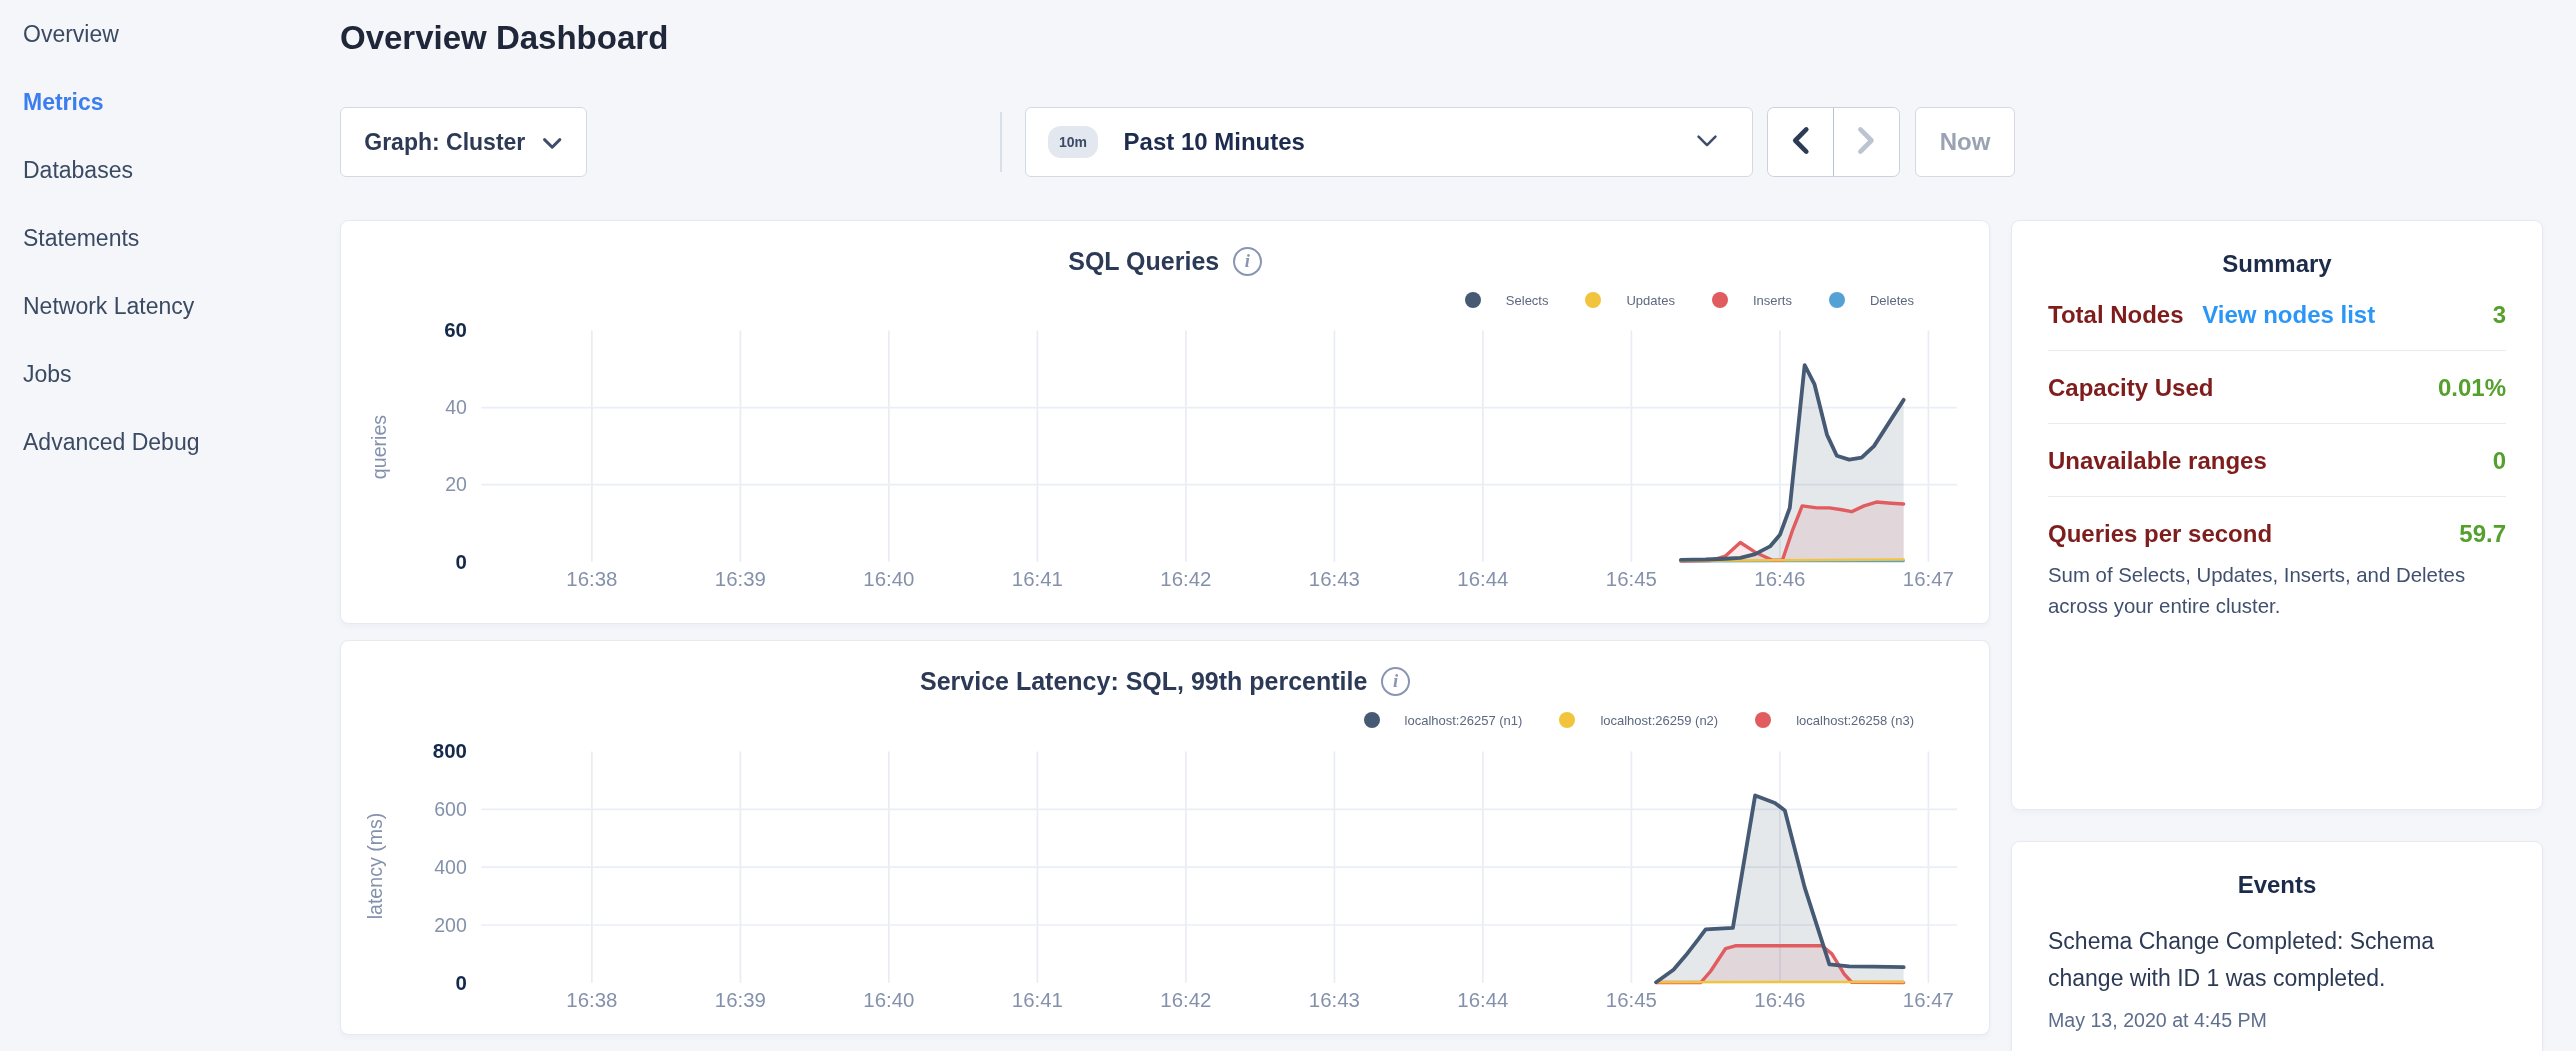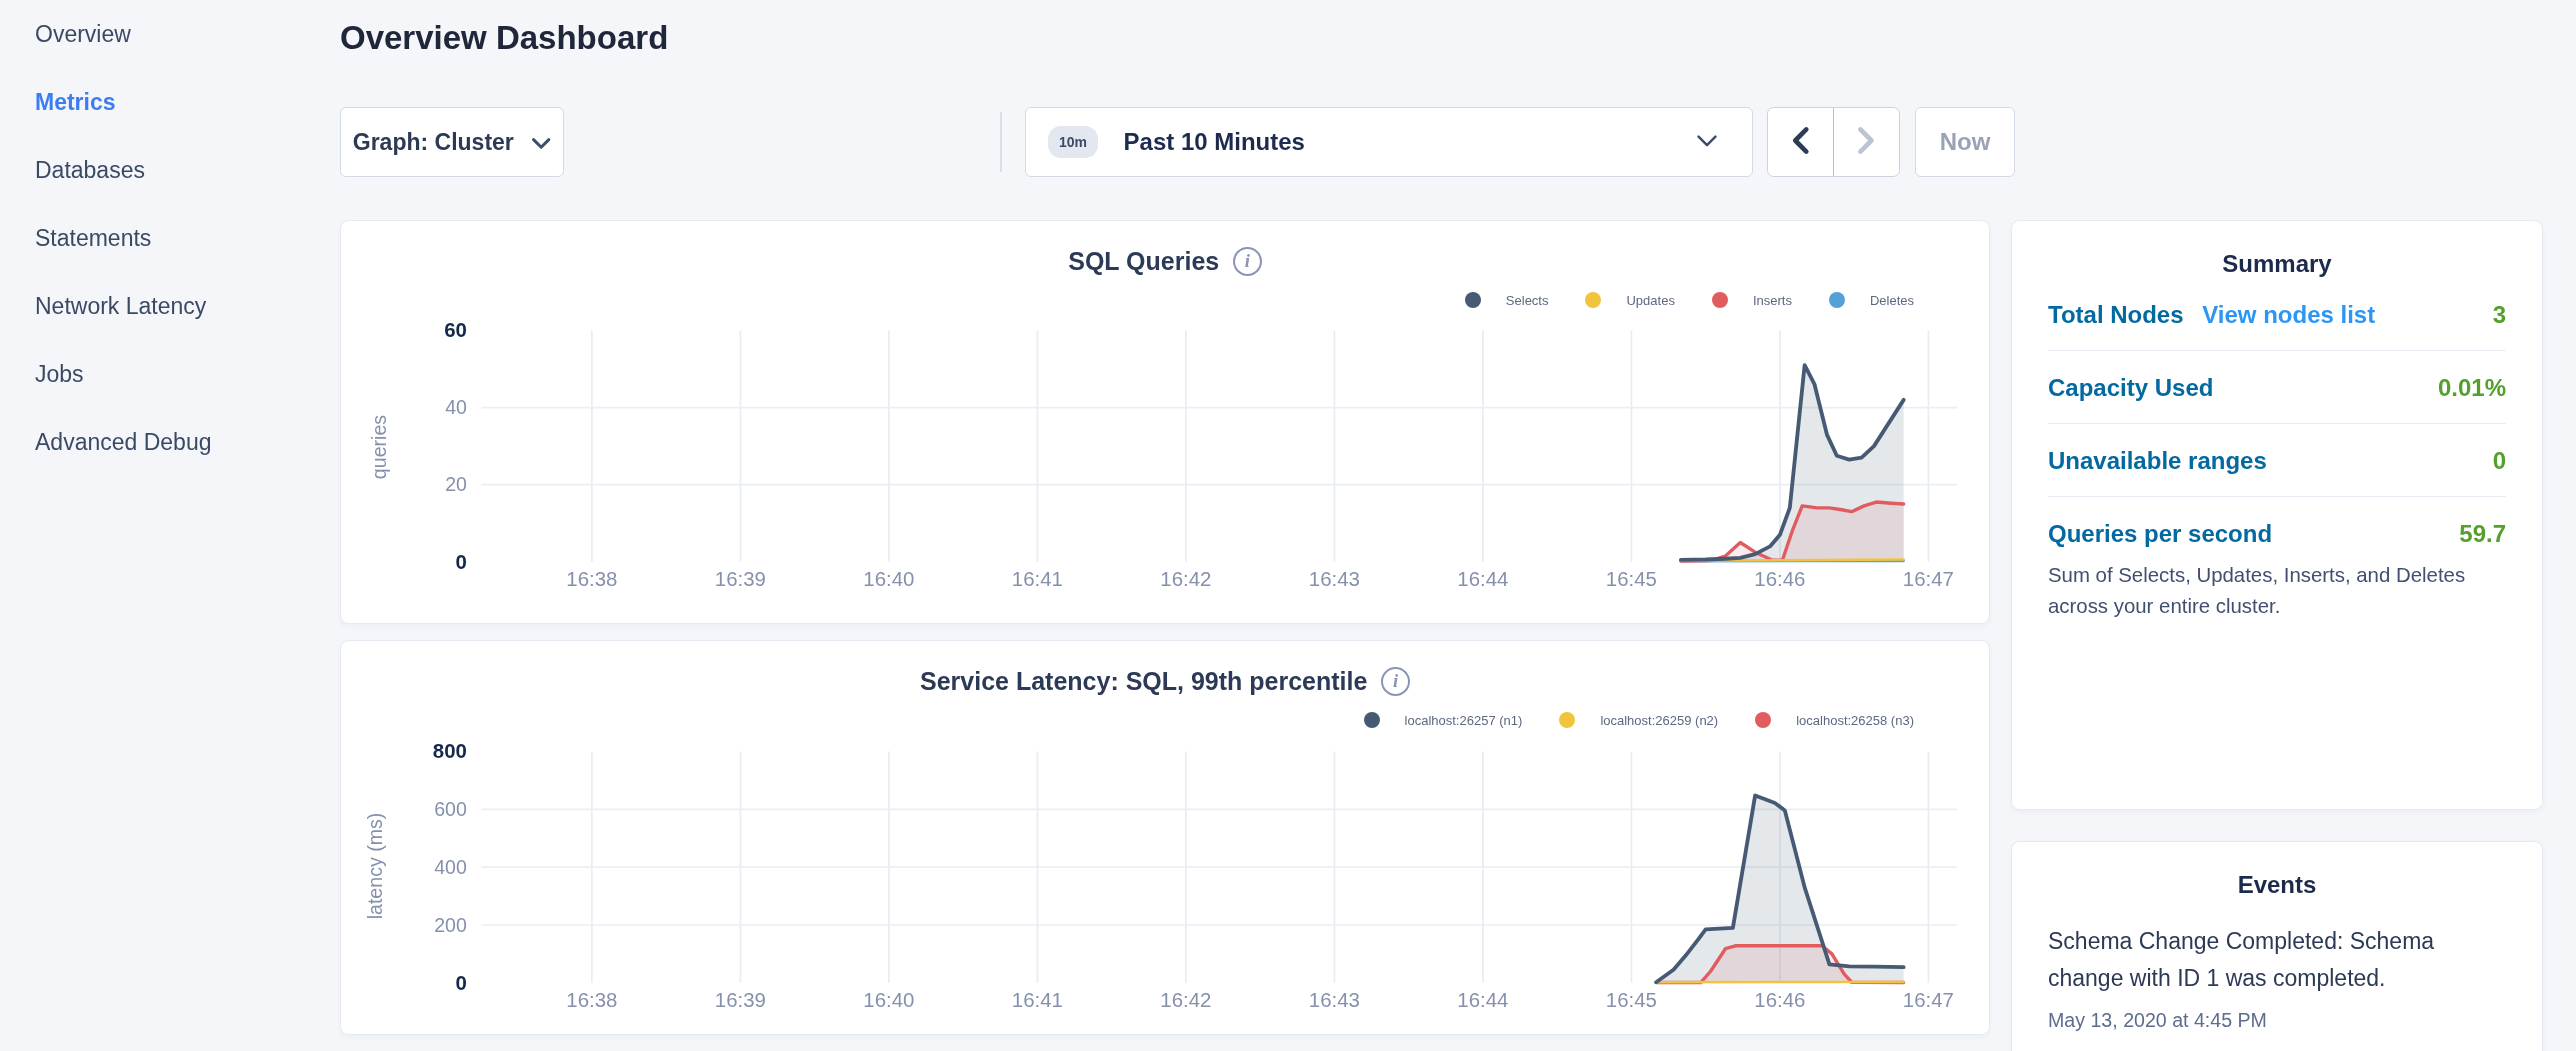--- a/index.html
+++ b/index.html
@@ -2,29 +2,29 @@
 <html style="font-size:13.6px"><head>
 <meta charset="utf-8">
 <style>
   html,body{margin:0;padding:0;}
   body{
     width:2576px;height:1051px;overflow:hidden;position:relative;
     background:#f4f6fa;font-family:"Liberation Sans",sans-serif;color:#394455;
   }
   
   .sidebar{position:absolute;left:0;top:0;width:340px;padding-top:0;}
-  .nav-item{height:68px;line-height:68px;padding-left:35px;font-size:23px;color:#3b4a63;cursor:pointer;white-space:nowrap;}
+  .nav-item{height:68px;line-height:68px;padding-left:23px;font-size:23px;color:#3b4a63;cursor:pointer;white-space:nowrap;}
   .nav-item.active{color:#3c7df0;font-weight:700;}
   
   .page-title{position:absolute;left:340px;top:18.7px;font-size:33px;font-weight:700;color:#20273a;margin:0;}
   .toolbar{position:absolute;left:340px;top:107px;height:70px;width:1786px;}
   .btnbox{position:absolute;top:0;height:70px;background:#fff;border:1.7px solid #d4dae4;border-radius:6px;
     display:flex;align-items:center;justify-content:center;box-sizing:border-box;white-space:nowrap;cursor:pointer;}
   .dd{gap:17px;font-size:23px;font-weight:700;color:#2c3a55;}
-  #dd-graph{left:0;width:224px;}
+  #dd-graph{left:0;width:247px;}
   #dd-dashboard{left:289px;width:316px;}
   .toolbar-divider{position:absolute;left:660px;top:5.1px;height:60px;width:1.7px;background:#d9dfe9;}
   #time-selector{left:685px;width:728px;justify-content:flex-start;}
   .time-badge{background:#e3e7ef;border-radius:13px;padding:7.7px 11px;font-size:14px;font-weight:700;color:#3c4a66;margin-left:22px;margin-right:25.5px;}
   .time-label{font-size:24px;font-weight:700;color:#1d2c4e;}
   .time-chev{position:absolute;right:34px;top:25.5px;}
   #pager{left:1427px;width:133px;padding:0;border:1.7px solid #cbd2de;border-radius:6.8px;display:flex;align-items:stretch;justify-content:space-between;background:#fff;}
   .pager-half{flex:1;display:flex;align-items:center;justify-content:center;cursor:pointer;}
   .pager-half.first{border-right:1.7px solid #b9c1cf;}
   #now-btn{left:1575px;width:100px;font-size:24px;font-weight:700;color:#9aa3b3;}
@@ -47,21 +47,21 @@
   .tick-dim{fill:#8591ab;font-size:23px;font-family:"Liberation Sans",sans-serif;}
   .tick-strong{fill:#15294b;font-size:24px;font-weight:700;font-family:"Liberation Sans",sans-serif;}
   .xlab{fill:#8591ab;font-size:24px;text-anchor:middle;font-family:"Liberation Sans",sans-serif;}
   
   #summary-card{left:2011px;top:220px;width:532px;height:590px;padding:0 36px;}
   #events-card{left:2011px;top:841px;width:532px;height:289px;padding:0 36px;}
   .panel-title{margin-top:29px;text-align:center;font-size:24px;font-weight:700;color:#1c2b4a;}
   .srow{padding:23px 0 21px 0;border-bottom:1.7px solid #e8ebf1;}
   .srow:last-child{border-bottom:none;}
   .srow-main{display:flex;align-items:baseline;}
-  .srow-label{font-size:24px;font-weight:700;color:#0369a1;}
+  .srow-label{font-size:24px;font-weight:700;color:#7f1d1d;}
   .srow-link{font-size:24px;font-weight:700;color:#2b96f5;margin-left:18.7px;cursor:pointer;}
   .srow-value{font-size:24px;font-weight:700;color:#55a02c;margin-left:auto;}
   .srow-note{font-size:20.4px;color:#41506e;line-height:31px;margin-top:12px;}
   .event-item{margin-top:24px;}
   .event-text{font-size:23px;color:#2c3a55;line-height:37px;}
   .event-time{font-size:19.6px;color:#5d6d8d;margin-top:12px;}
 </style>
 </head>
 <body>
 

